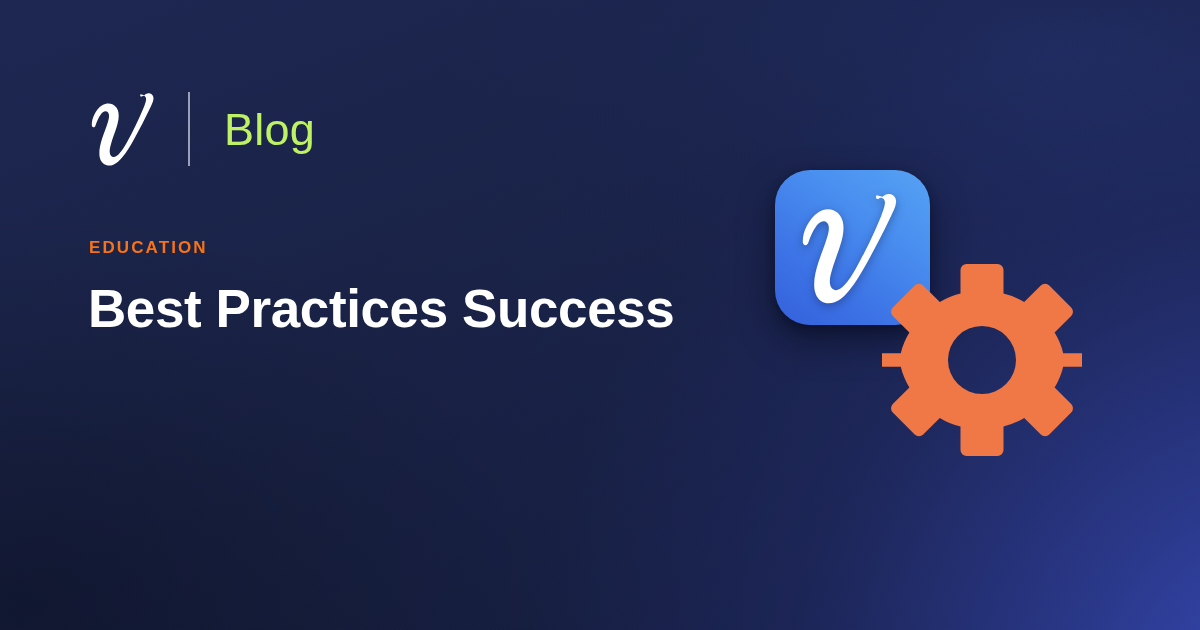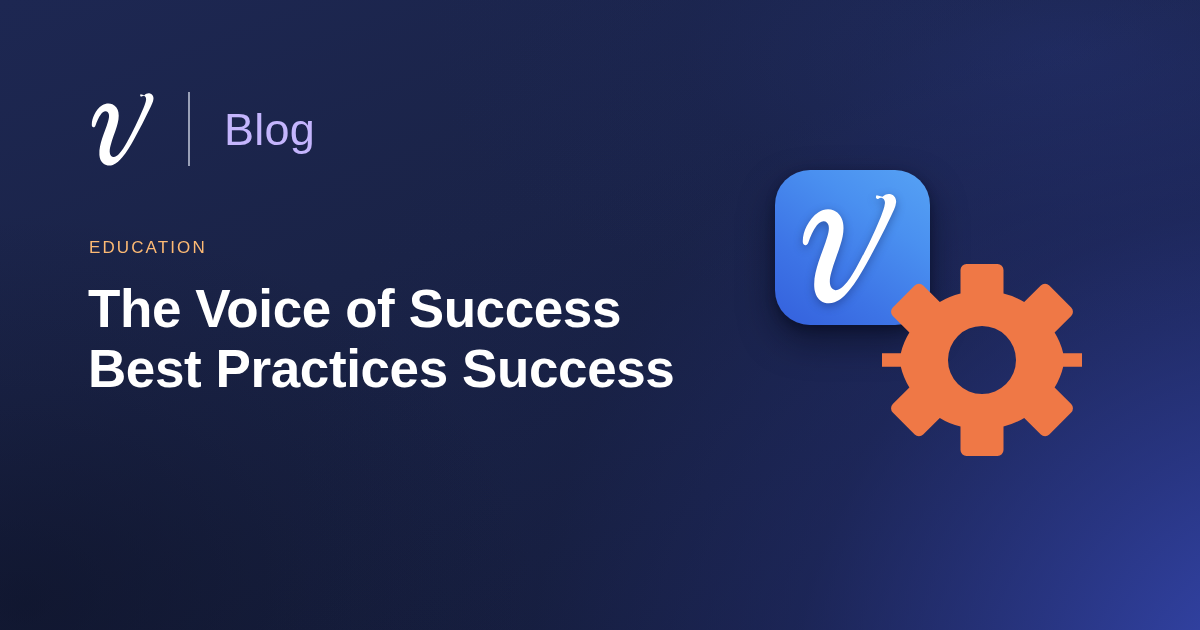--- a/index.html
+++ b/index.html
@@ -70,36 +70,36 @@
   }
   .brand-divider {
     width: 2px;
     height: 74px;
     background: #b9bfd2;
     opacity: 0.80;
     margin: 0 34px 0 26px;
     flex: 0 0 auto;
   }
   .brand-title {
-    color: #c4b5fd;
+    color: #bef264;
     font-size: 45px;
     font-weight: 400;
     letter-spacing: 0.2px;
     line-height: 1;
     white-space: nowrap;
   }
 
   
   .eyebrow {
     position: absolute;
     left: 89px;
     top: 239px;
-    color: #fdba74;
+    color: #f97316;
     font-size: 17px;
-    font-weight: 400;
+    font-weight: 700;
     letter-spacing: 2.1px;
     line-height: 1;
     white-space: nowrap;
   }
   .headline {
     position: absolute;
     left: 88px;
     top: 279px;
     width: 660px;
     color: #ffffff;
@@ -167,21 +167,20 @@
     </svg>
 
     <div class="brand-divider"></div>
 
     <div class="brand-title">Blog</div>
   </div>
 
   <div class="eyebrow">EDUCATION</div>
 
   <div class="headline">
-    <span class="hl-line">The Voice of Success</span>
     <span class="hl-line">Best Practices Success</span>
   </div>
 
   <div class="artwork">
 
     <div class="app-icon">
       <svg class="app-icon-glyph" viewBox="0 0 74 78" aria-hidden="true">
         <path d="M56.5 5.2c1.4-1.6 3.6-2.3 5.6-1.7 2.3 0.7 3.6 3.0 3.4 5.3-0.3 3.4-2.1 6.4-3.5 9.4-5.0 10.6-10.4 21.0-16.1 31.2-3.5 6.2-7.1 12.4-11.6 17.9-2.6 3.1-5.6 6.2-9.5 7.6-3.0 1.1-6.6 0.9-9.2-1.1-2.7-2.1-4.0-5.6-4.2-8.9-0.4-5.7 1.1-11.3 2.8-16.6 1.9-5.8 4.3-11.5 6.0-17.4 0.6-2.2 1.2-4.6 0.6-6.9-0.4-1.5-1.7-2.8-3.3-2.7-1.9 0.1-3.4 1.5-4.5 2.9-2.6 3.3-4.1 7.3-5.5 11.2-0.3 0.9-1.0 1.9-2.1 1.8-1.1-0.1-1.6-1.3-1.6-2.3-0.1-3.6 1.0-7.2 2.6-10.4 1.8-3.6 4.3-7.0 7.8-9.2 3.0-1.9 6.9-2.5 10.2-1.1 3.3 1.4 5.4 4.7 6.0 8.1 0.9 4.8-0.2 9.7-1.6 14.3-1.9 6.3-4.5 12.4-6.2 18.8-0.7 2.7-1.3 5.6-0.6 8.3 0.4 1.6 1.7 3.1 3.4 3.2 2.1 0.1 3.9-1.3 5.3-2.7 3.3-3.3 5.7-7.4 8.0-11.4 6.3-11.2 11.9-22.8 16.8-34.7 1.1-2.8 2.3-5.6 2.6-8.6 0.1-1.2-0.2-2.6-1.3-3.3-0.9-0.6-2.1-0.4-2.9 0.2-0.6 0.4-1.3 0.2-1.6-0.4-0.3-0.6-0.1-1.3 0.3-1.8z" fill="#ffffff"></path>
       </svg>
     </div>

